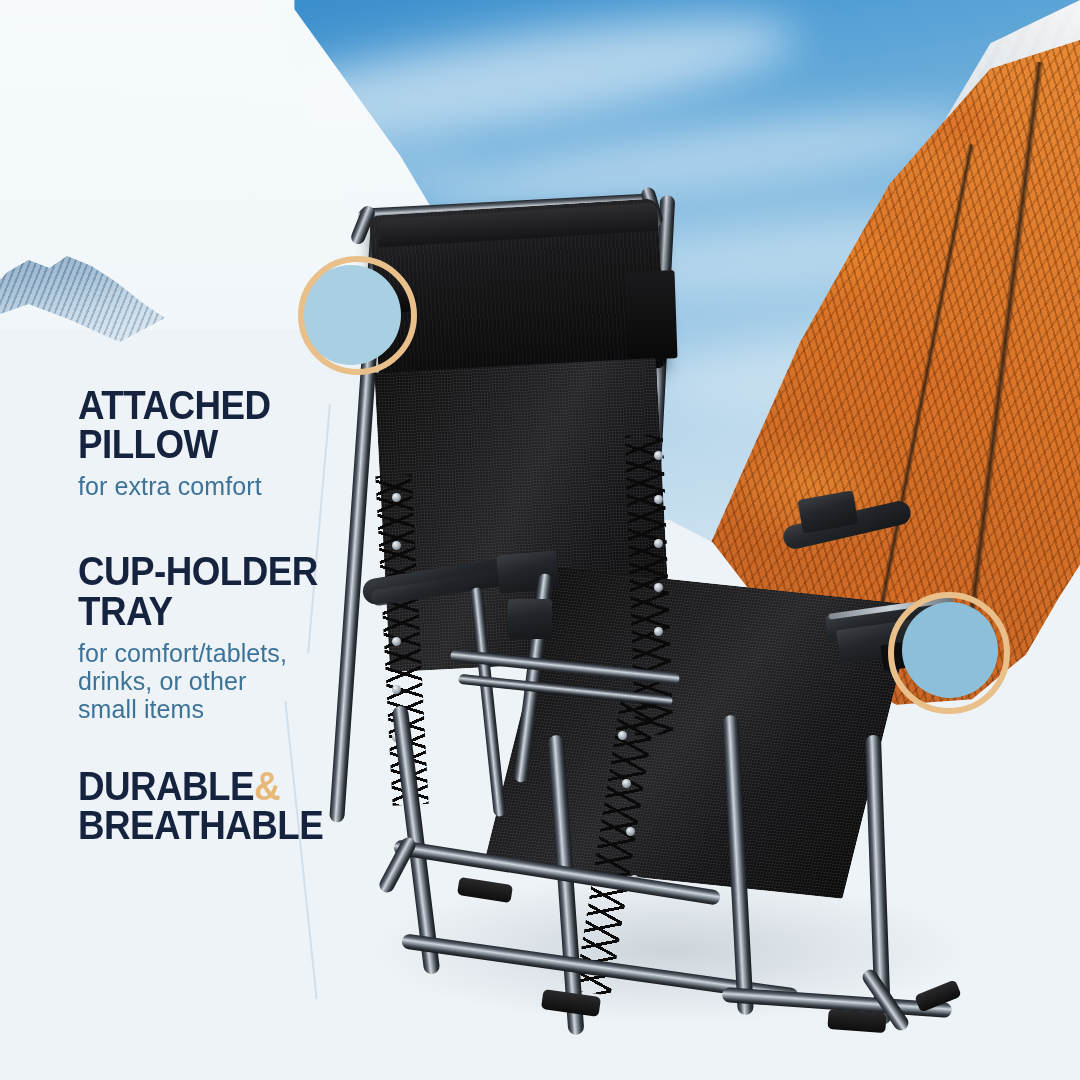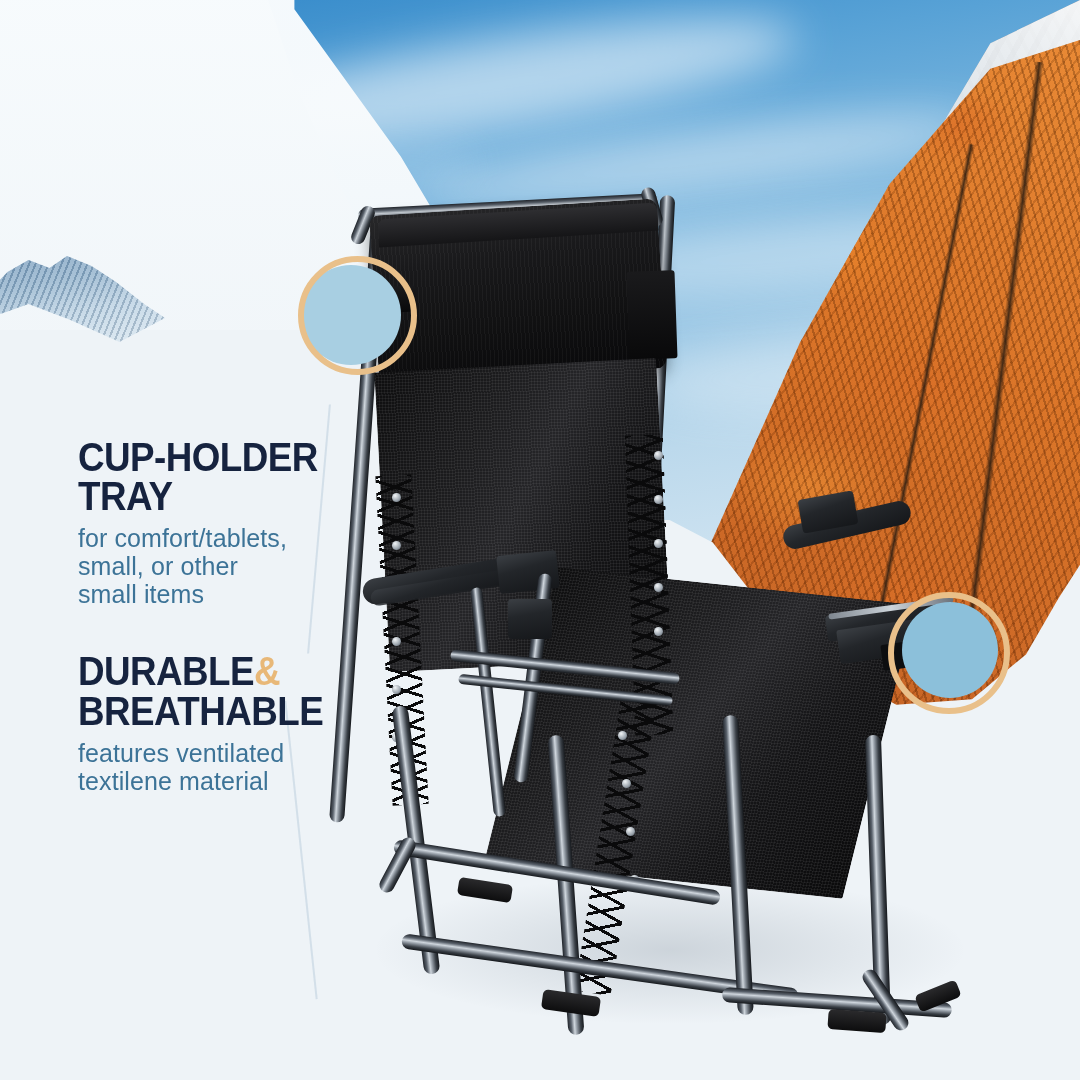--- a/index.html
+++ b/index.html
@@ -317,41 +317,42 @@
     <div class="ring"></div>
   </div>
 
   <div class="callout" id="callout-tray">
     <div class="disc"></div>
     <div class="ring"></div>
   </div>
 
   <div class="text-col">
 
+    <div class="feature">
+      <div class="f-title">ATTACHED</div>
+      <div class="f-title">PILLOW</div>
+      <div class="f-sub">for extra comfort</div>
+    </div>
 
     <div class="gap-a"></div>
 
     <div class="feature">
       <div class="f-title">CUP-HOLDER</div>
       <div class="f-title">TRAY</div>
       <div class="f-sub">
         <span>for comfort/tablets,</span><br>
-        <span>small, or other</span><br>
+        <span>drinks, or other</span><br>
         <span>small items</span>
       </div>
     </div>
 
     <div class="gap-b"></div>
 
     <div class="feature">
       <div class="f-title">
         <span>DURABLE</span><span class="amp">&amp;</span>
       </div>
       <div class="f-title">BREATHABLE</div>
-      <div class="f-sub">
-        <span>features ventilated</span><br>
-        <span>textilene material</span>
-      </div>
     </div>
 
   </div>
 
 </div>
 
 </body></html>

